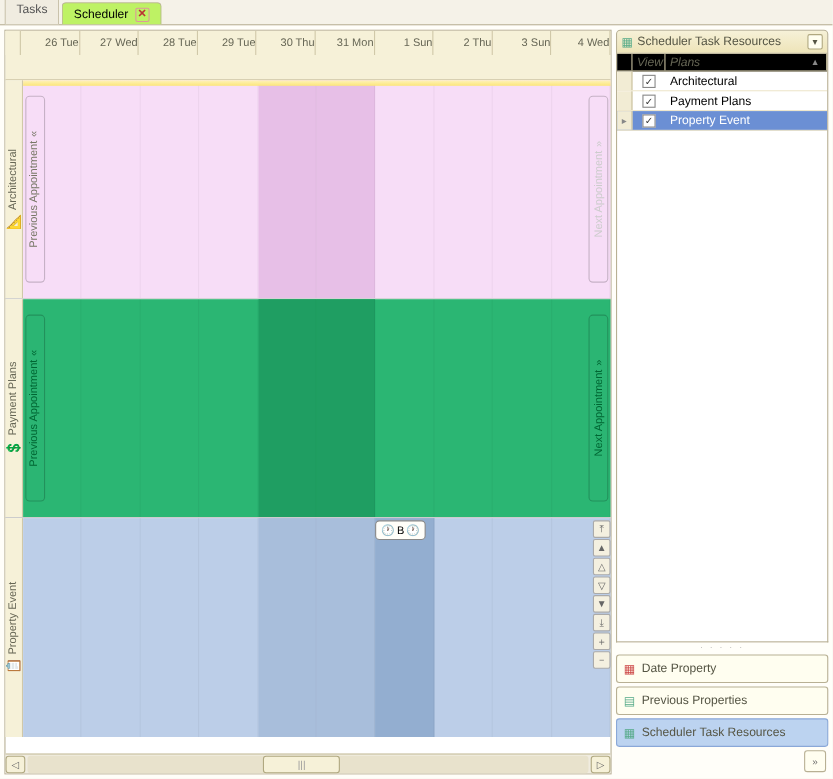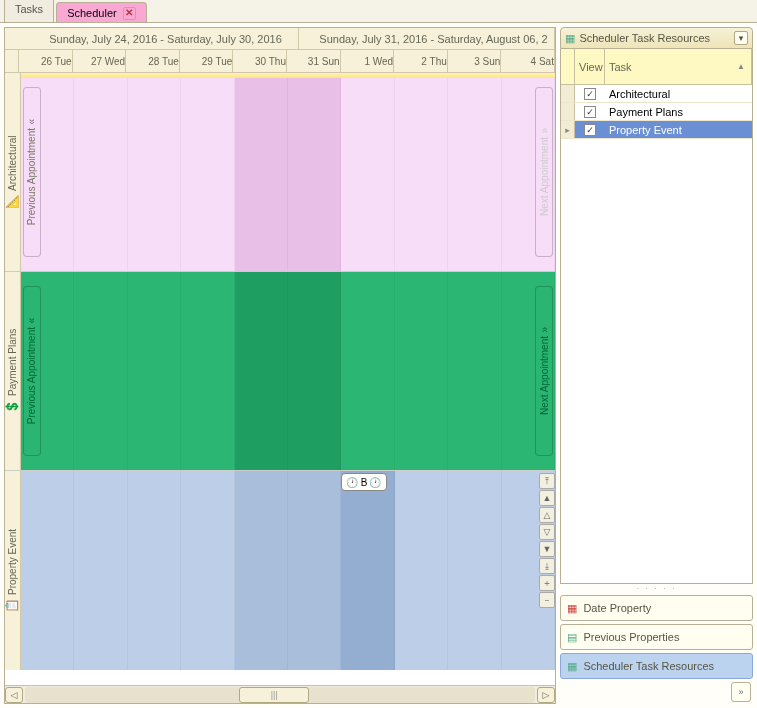--- a/index.html
+++ b/index.html
@@ -2,21 +2,21 @@
 <html><head>
 <meta charset="utf-8">
 <style>
   * { box-sizing: border-box; }
   html, body { margin: 0; padding: 0; font-family: Tahoma, Arial, sans-serif; font-size: 11px; }
   body { background: #f5f2e8; width: 757px; height: 708px; overflow: hidden; position: relative; }
 
   
   .tab-bar { height: 22px; background: #f5f2e8; padding-left: 4px; display: flex; align-items: flex-end; }
   .tab { display: inline-flex; align-items: center; padding: 3px 10px 2px; background: #f0ece0; border: 1px solid #b8b094; border-bottom: none; border-radius: 4px 4px 0 0; margin-right: 2px; color: #555; cursor: default; height: 28px; }
-  .tab.active { background: #f9a8d4; color: #000; height: 20px; }
+  .tab.active { background: #bef264; color: #000; height: 20px; }
   .tab .close { margin-left: 6px; width: 13px; height: 13px; display: inline-flex; align-items: center; justify-content: center; color: #b33; border: 1px solid #d99; border-radius: 2px; font-weight: bold; font-size: 10px; line-height: 1; }
 
   
   .main { display: flex; height: 686px; border-top: 1px solid #b8b094; background: #fffef9; }
 
   
   .scheduler-pane { flex: 0 0 552px; position: relative; display: flex; flex-direction: column; border: 1px solid #b8b094; margin: 4px; background: #fff; }
 
   
   .timeline-header { height: 45px; background: #f6f1d8; border-bottom: 1px solid #d0c8a8; }
@@ -72,21 +72,21 @@
   .hbtn { width: 18px; height: 16px; border: 1px solid #b0a880; background: #f6f1d8; border-radius: 3px; display: flex; align-items: center; justify-content: center; font-size: 9px; color: #666; }
   .htrack { flex: 1; height: 16px; background: #e8e2cc; position: relative; margin: 0 2px; border-radius: 3px; }
   .hthumb { position: absolute; left: 42%; width: 70px; top: 0; bottom: 0; background: #f6f1d8; border: 1px solid #b0a880; border-radius: 3px; display: flex; align-items: center; justify-content: center; color: #999; font-size: 9px; }
 
   
   .side-pane { flex: 1; display: flex; flex-direction: column; margin: 4px 4px 4px 0; }
   .side-header { height: 22px; background: linear-gradient(#f6f1d8,#eee4b8); border: 1px solid #b8b094; border-radius: 4px 4px 0 0; display: flex; align-items: center; padding: 0 4px; color: #554; gap: 4px; }
   .side-header .exp { margin-left: auto; border:1px solid #b0a880; width:14px; height:14px; display:flex; align-items:center; justify-content:center; border-radius:2px; font-size:9px; background:#fffef0; }
 
   .grid { flex: 1; border: 1px solid #b8b094; border-top: none; background: #fff; overflow: hidden; }
-  .grid-head { display: flex; height: 36px; background: #fef9c3; border-bottom: 1px solid #c8c0a0; }
+  .grid-head { display: flex; height: 16px; background: #000000; border-bottom: 1px solid #c8c0a0; font-style: italic; }
   .grid-head .gh { border-right: 1px solid #c8c0a0; display: flex; align-items: center; padding-left: 4px; color: #665; position: relative; }
   .gh-pad { width: 14px; border-right: 1px solid #c8c0a0; }
   .gh-view { width: 30px; }
   .gh-area { flex: 1; }
   .gh-area .sort { position: absolute; right: 6px; font-size: 8px; color: #888; }
 
   .grid-row { display: flex; height: 18px; align-items: center; border-bottom: 1px solid #eee6cc; }
   .grid-row .gr-pad { width: 14px; height:100%; background:#f2ecd4; border-right:1px solid #c8c0a0; display:flex; align-items:center; justify-content:center; font-size:9px; color:#888; }
   .grid-row .gr-view { width: 30px; display: flex; align-items: center; justify-content: center; }
   .grid-row .gr-area { flex: 1; padding-left: 4px; }
@@ -117,59 +117,51 @@
     <span>Scheduler</span>
     <span class="close">✕</span>
   </div>
 </div>
 
 <div class="main">
 
   <div class="scheduler-pane">
 
     <div class="timeline-header">
-      <div class="week-row">
-        <div class="week-cell">
-            <span>Sunday, July 24, 2016 - Saturday, July 30, 2016</span>
-          </div>
-        <div class="week-cell">
-            <span>Sunday, July 31, 2016 - Saturday, August 06, 2</span>
-          </div>
-      </div>
       <div class="day-row">
         <div class="day-cell pad"></div>
         <div class="day-cell">
             <span>26 Tue</span>
           </div>
         <div class="day-cell">
             <span>27 Wed</span>
           </div>
         <div class="day-cell">
             <span>28 Tue</span>
           </div>
         <div class="day-cell">
             <span>29 Tue</span>
           </div>
         <div class="day-cell">
             <span>30 Thu</span>
           </div>
         <div class="day-cell">
-            <span>31 Sun</span>
-          </div>
-        <div class="day-cell">
-            <span>1 Wed</span>
+            <span>31 Mon</span>
+          </div>
+        <div class="day-cell">
+            <span>1 Sun</span>
           </div>
         <div class="day-cell">
             <span>2 Thu</span>
           </div>
         <div class="day-cell">
             <span>3 Sun</span>
           </div>
         <div class="day-cell">
-            <span>4 Sat</span>
+            <span>4 Wed</span>
           </div>
       </div>
     </div>
 
     <div class="resource-rows">
 
       <div class="resource-row row-arch">
         <div class="row-label">
           <span class="ic">📐</span>
           <span>Architectural</span>
@@ -279,21 +271,21 @@
       <span class="exp">▾</span>
     </div>
 
     <div class="grid">
       <div class="grid-head">
         <div class="gh-pad"></div>
         <div class="gh gh-view">
             <span>View</span>
           </div>
         <div class="gh gh-area">
-          <span>Task</span>
+          <span>Plans</span>
           <span class="sort">▲</span>
         </div>
       </div>
 
       <div class="grid-row">
         <div class="gr-pad"></div>
         <div class="gr-view">
             <span class="chk">✓</span>
           </div>
         <div class="gr-area">Architectural</div>

